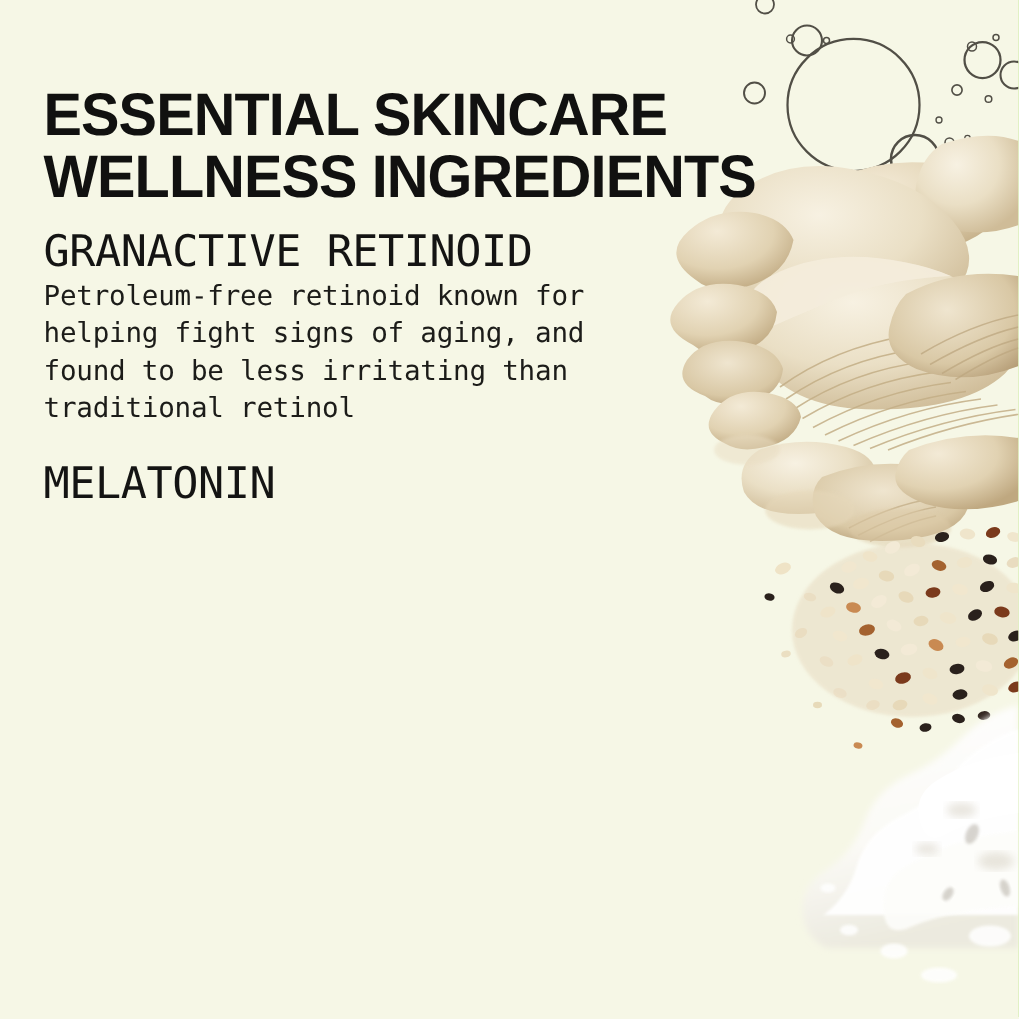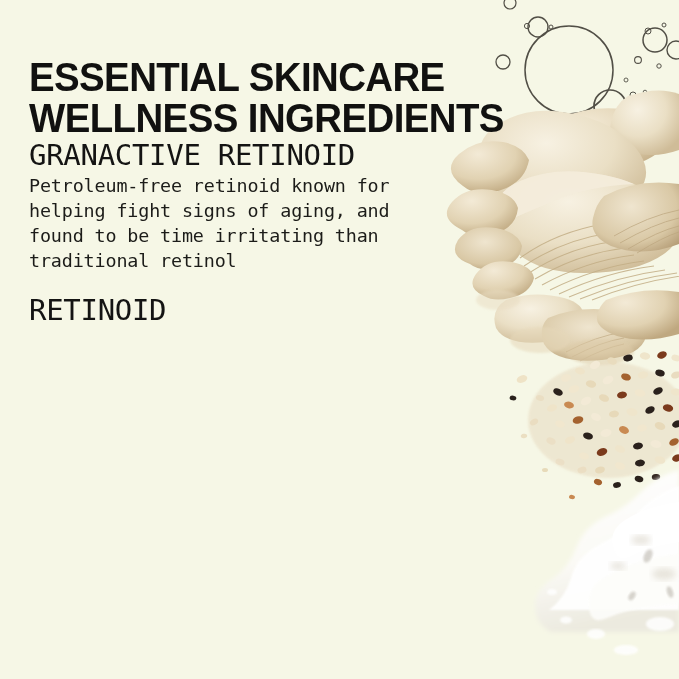--- a/index.html
+++ b/index.html
@@ -60,21 +60,21 @@
   .section { margin: 0 0 16px 0; }
   .section.gap-before { margin-top: 22px; }
 
   .sec-head {
     font-family: "DejaVu Sans Mono", "Liberation Mono", monospace;
     font-weight: 400;
     font-size: 29px;
     line-height: 31px;
     letter-spacing: -0.3px;
     color: #141413;
-    margin: 4px 0 2px 0;
+    margin: 16px 0 2px 0;
     white-space: nowrap;
   }
 
   .sec-body {
     font-family: "DejaVu Sans Mono", "Liberation Mono", monospace;
     font-weight: 400;
     font-size: 18.4px;
     line-height: 25px;
     letter-spacing: -0.15px;
     color: #1c1c19;
@@ -334,29 +334,29 @@
 
     <h1 class="title">ESSENTIAL SKINCARE
 WELLNESS INGREDIENTS</h1>
 
     <div class="sections">
 
       <div class="section">
         <h2 class="sec-head">GRANACTIVE RETINOID</h2>
         <p class="sec-body">Petroleum-free retinoid known for
 helping fight signs of aging, and
-found to be time irritating than
+found to be less irritating than
 traditional retinol</p>
       </div>
 
       <div class="section">
       </div>
 
       <div class="section">
       </div>
 
       <div class="section gap-before">
-        <h2 class="sec-head">RETINOID</h2>
+        <h2 class="sec-head">MELATONIN</h2>
       </div>
 
     </div>
   </div>
 </div>
 
 </body></html>

